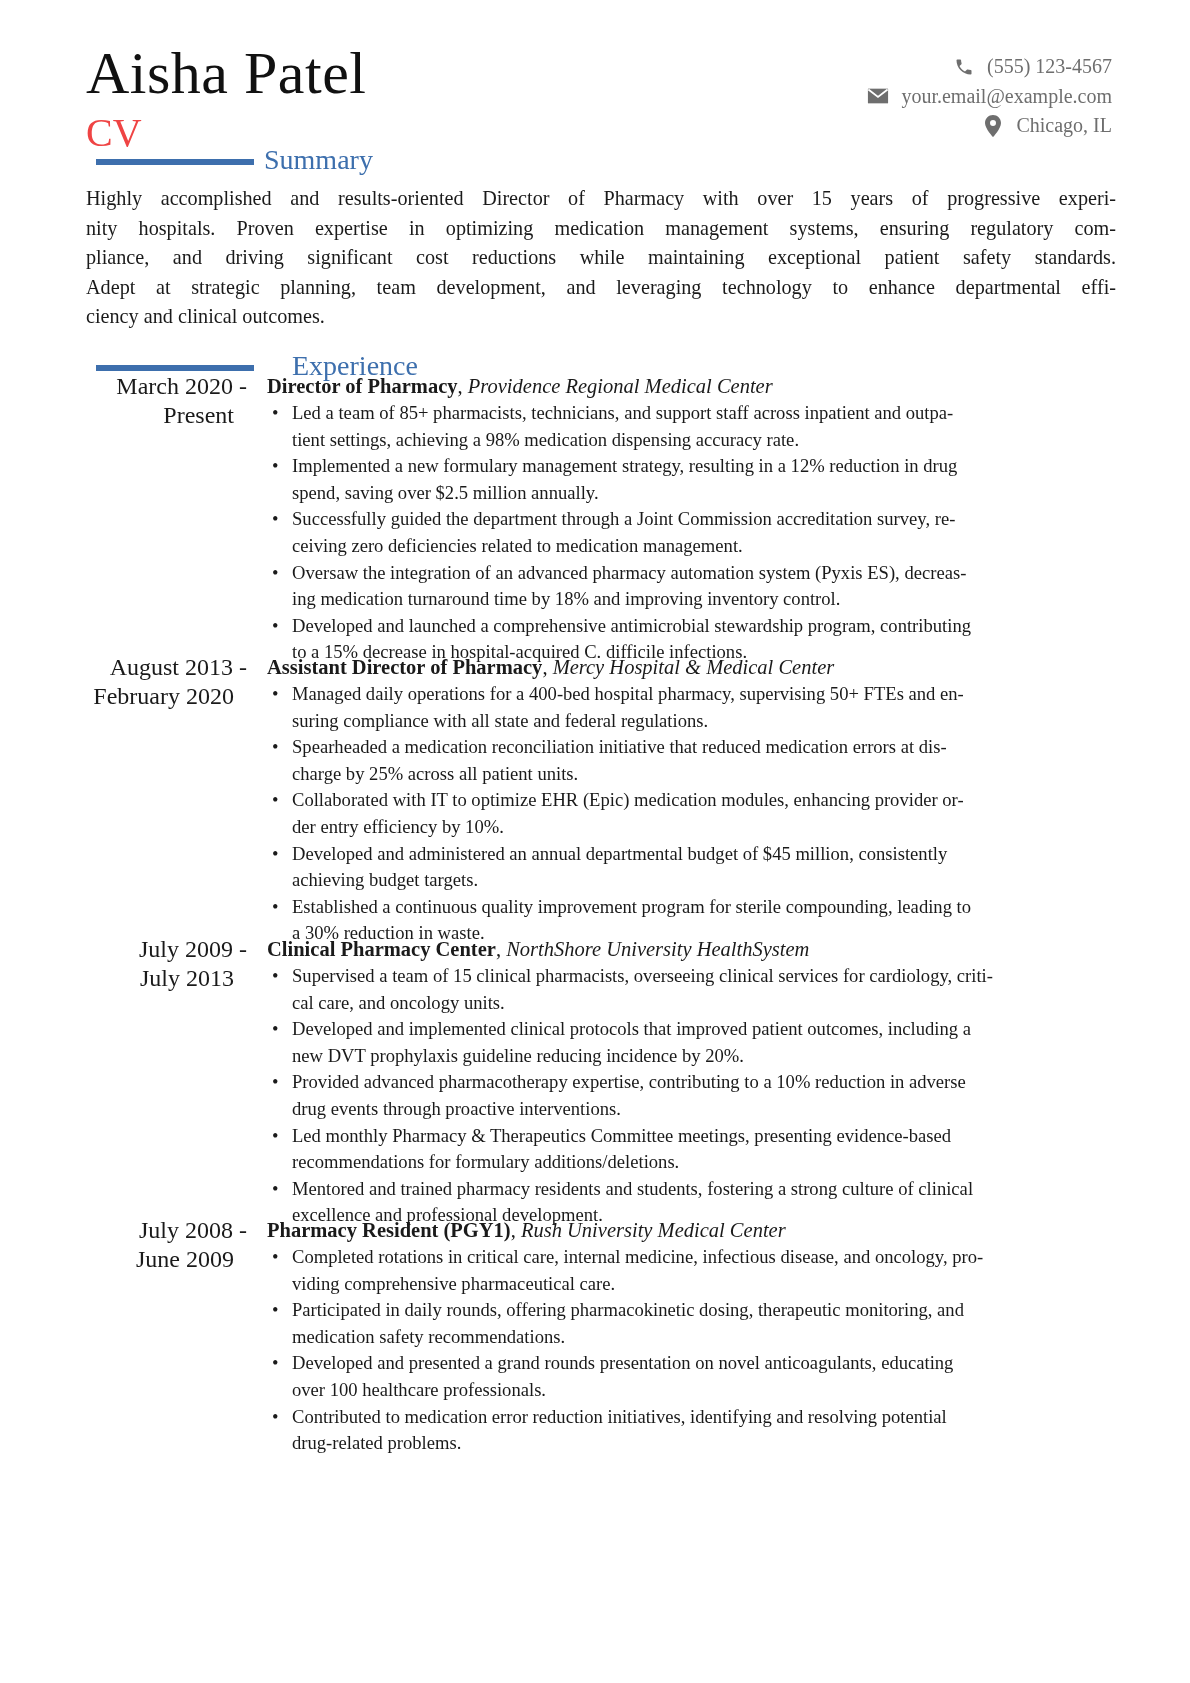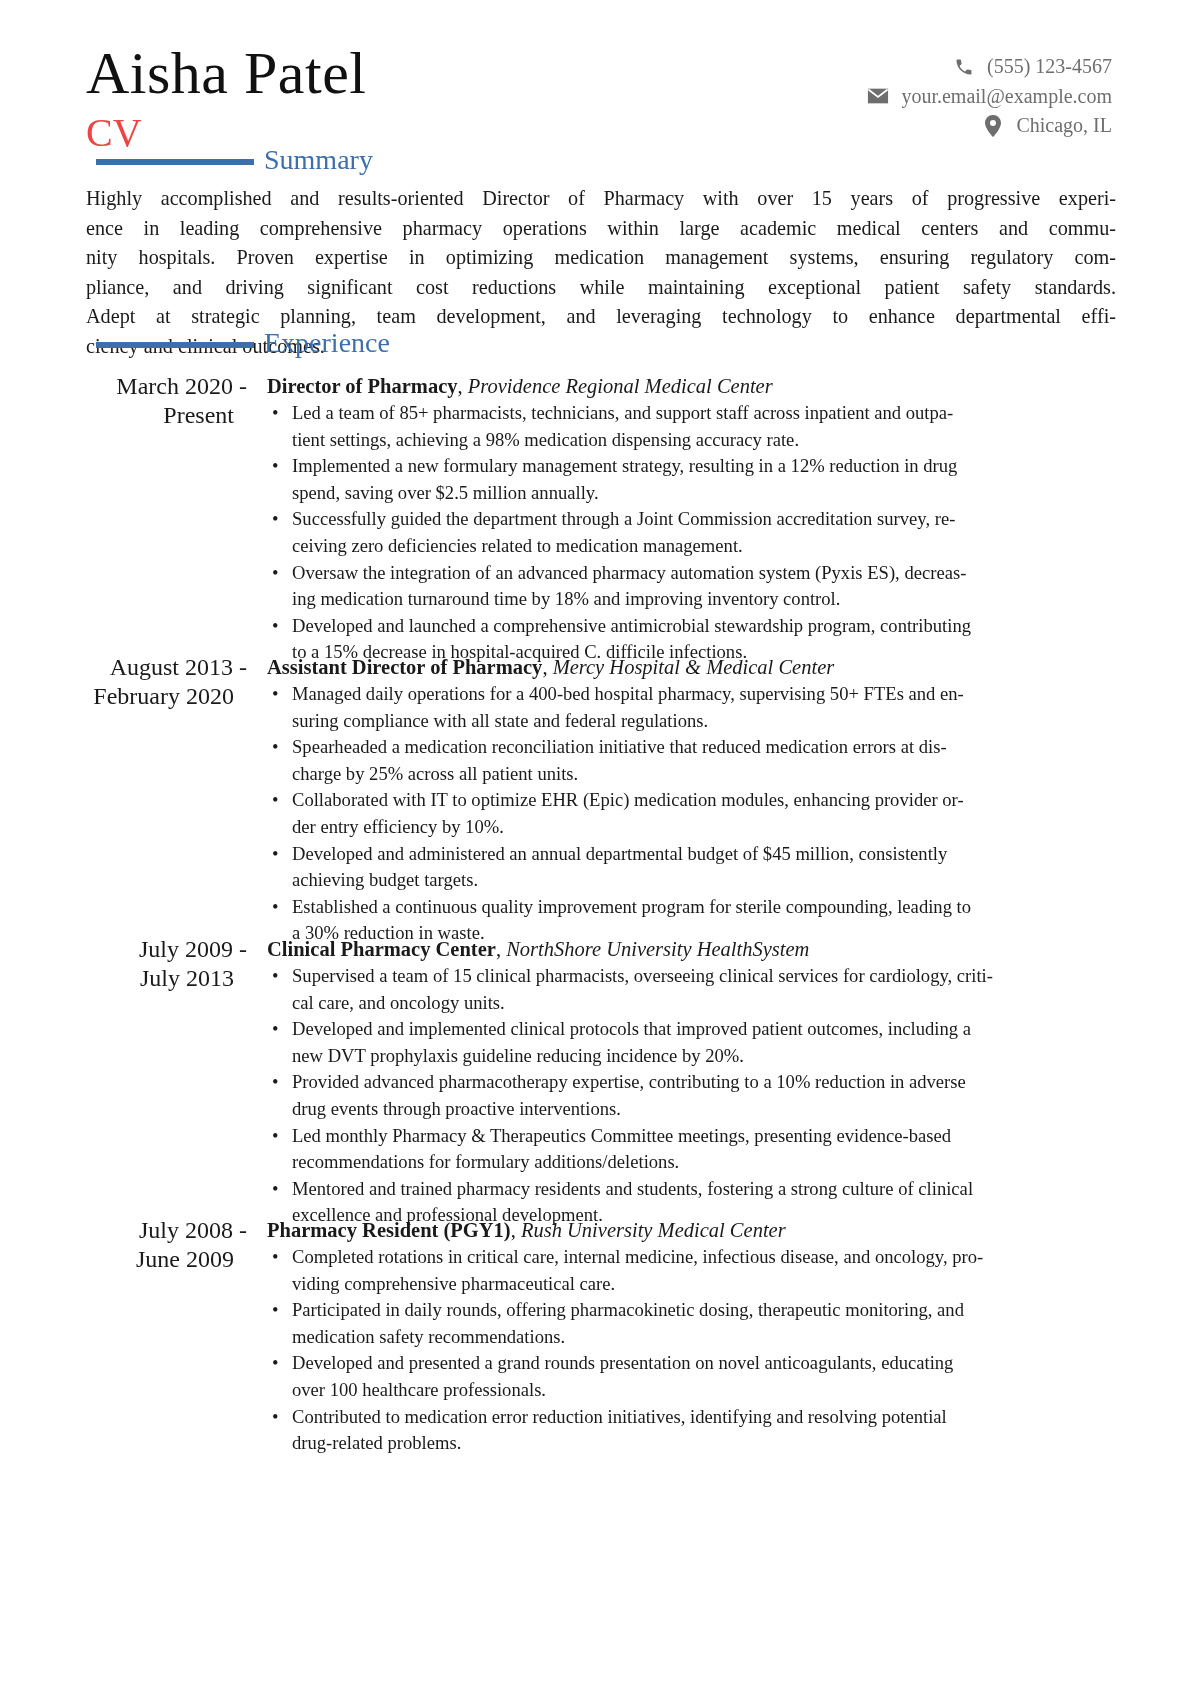--- a/index.html
+++ b/index.html
@@ -67,28 +67,27 @@
       <span>Chicago, IL</span>
     </div>
   </div>
 
   <div class="section-head" style="top:145px;">
     <div class="bar"></div>
     <div class="title">Summary</div>
   </div>
   <div class="summary">
     <span class="line">Highly accomplished and results-oriented Director of Pharmacy with over 15 years of progressive experi-</span>
-    <span class="line">ence in leading comprehensive pharmacy operations within large academic medical centers and commu-</span>
     <span class="line">nity hospitals. Proven expertise in optimizing medication management systems, ensuring regulatory com-</span>
     <span class="line">pliance, and driving significant cost reductions while maintaining exceptional patient safety standards.</span>
     <span class="line">Adept at strategic planning, team development, and leveraging technology to enhance departmental effi-</span>
     <span class="line last">ciency and clinical outcomes.</span>
   </div>
 
-  <div class="section-head" style="top:328px;">
+  <div class="section-head" style="top:351px;gap:28px;">
     <div class="bar"></div>
     <div class="title">Experience</div>
   </div>
 
   <div id="jobs">
       <div class="job" style="top: 372px;">
         <div class="dates">
           <div>March 2020 -</div>
           <div style="padding-right: 13px;">Present</div>
         </div>

